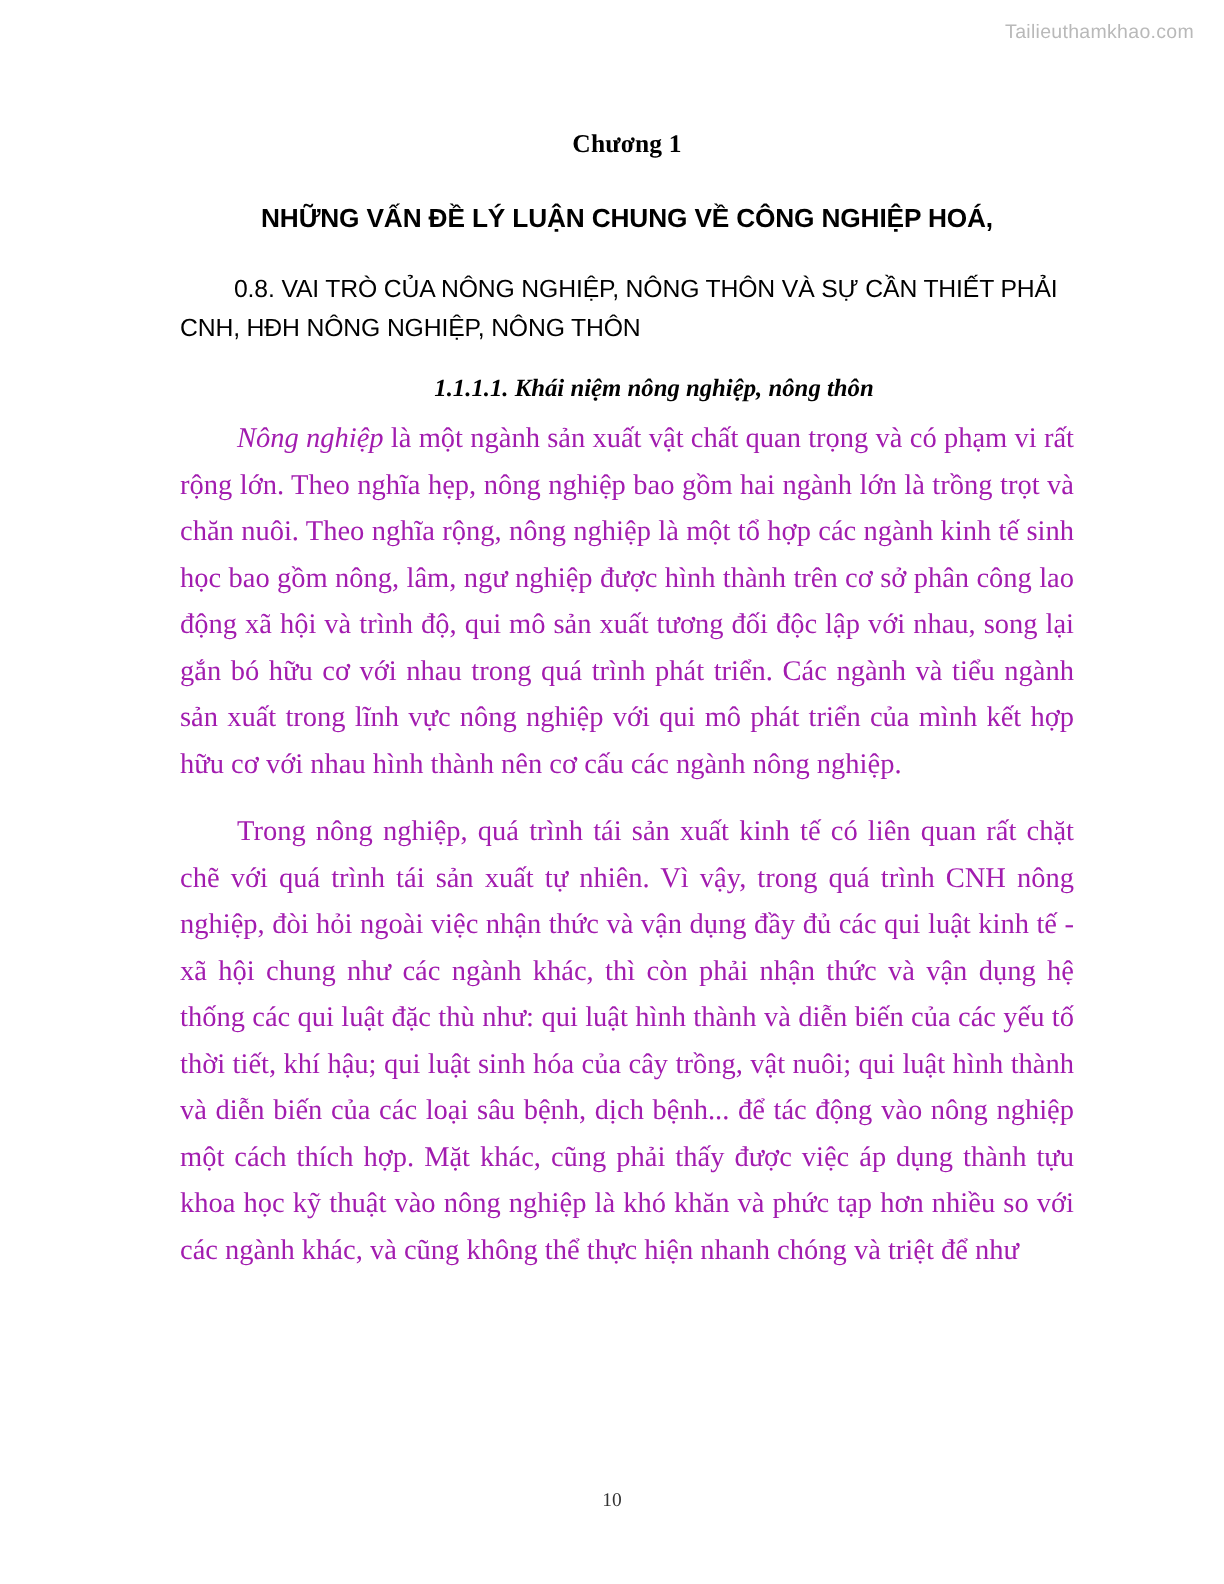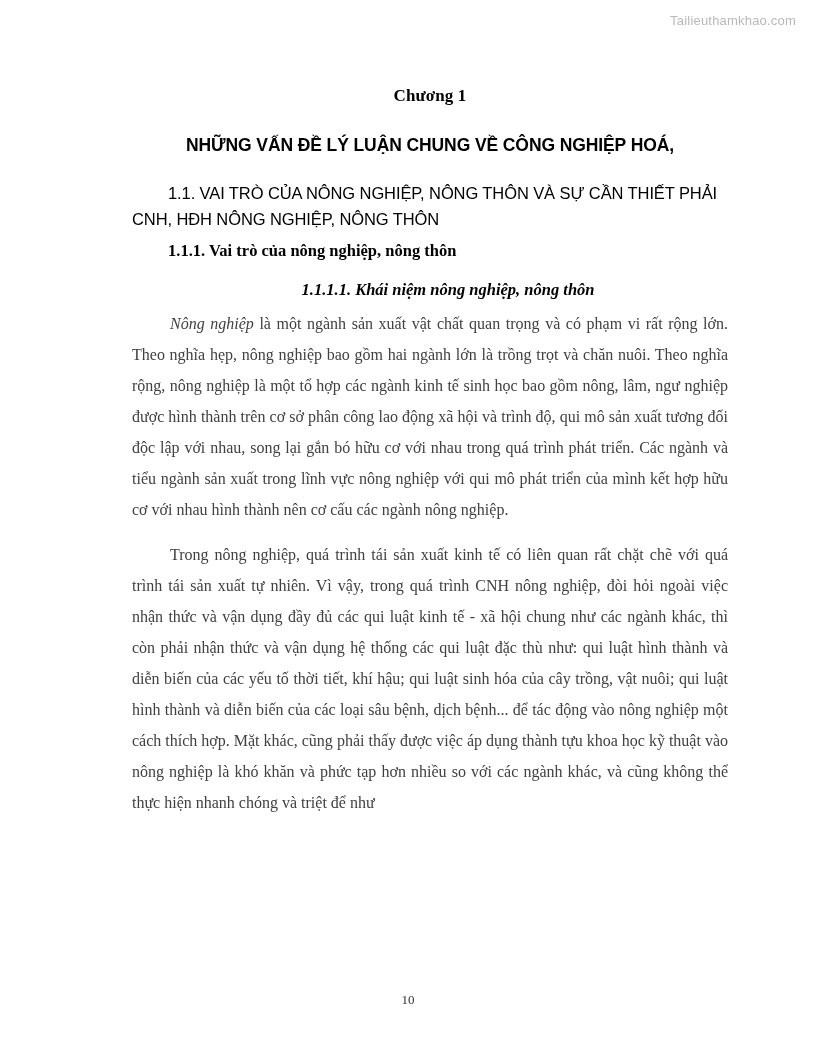--- a/index.html
+++ b/index.html
@@ -22,21 +22,21 @@
     right: 20px;
     font-family: "Liberation Sans", sans-serif;
     font-size: 13px;
     color: #b9b9b9;
     letter-spacing: 0.2px;
     white-space: nowrap;
   }
 
   .content {
     position: absolute;
-    left: 132px;
+    left: 120px;
     top: 86px;
     width: 596px;
   }
 
   .chapter-title {
     font-family: "Liberation Serif", serif;
     font-size: 17px;
     font-weight: bold;
     text-align: center;
     margin: 0 0 22px 0;
@@ -83,27 +83,27 @@
     font-weight: bold;
     font-style: italic;
     margin: 14px 0 6px 0;
     line-height: 25px;
     text-indent: 36px;
     text-align: center;
   }
 
   .body-par {
     font-family: "Liberation Serif", serif;
-    font-size: 16px;
+    font-size: 19px;
     line-height: 31px;
     text-align: justify;
     text-justify: inter-word;
     margin: 0 0 14px 0;
     text-indent: 38px;
-    color: #404040;
+    color: #a21caf;
   }
   .body-par:last-child { margin-bottom: 4px; }
   .body-par .it { font-style: italic; }
 
   .page-number {
     position: absolute;
     left: 0;
     right: 0;
     top: 992px;
     text-align: center;
@@ -119,23 +119,22 @@
 
   <div class="watermark">Tailieuthamkhao.com</div>
 
   <div class="content">
 
     <div class="chapter-title">Chương 1</div>
 
     <div class="doc-heading line1">NHỮNG VẤN ĐỀ LÝ LUẬN CHUNG VỀ CÔNG NGHIỆP HOÁ,</div>
 
 
-    <div class="sec-h1">1.1. VAI TRÒ CỦA NÔNG NGHIỆP, NÔNG THÔN VÀ SỰ CẦN THIẾT PHẢI CNH, HĐH NÔNG NGHIỆP, NÔNG THÔN</div>
+    <div class="sec-h1">0.8. VAI TRÒ CỦA NÔNG NGHIỆP, NÔNG THÔN VÀ SỰ CẦN THIẾT PHẢI CNH, HĐH NÔNG NGHIỆP, NÔNG THÔN</div>
 
-    <div class="sec-h2">1.1.1. Vai trò của nông nghiệp, nông thôn</div>
 
     <div class="sec-h3">1.1.1.1.  Khái niệm nông nghiệp, nông thôn</div>
 
     <p class="body-par"><span class="it">Nông nghiệp</span><span> là một ngành sản xuất vật chất quan trọng và có phạm vi rất rộng lớn. Theo nghĩa hẹp, nông nghiệp bao gồm hai ngành lớn là trồng trọt và chăn nuôi. Theo nghĩa rộng, nông nghiệp là một tổ hợp các ngành kinh tế sinh học bao gồm nông, lâm, ngư nghiệp được hình thành trên cơ sở phân công lao động xã hội và trình độ, qui mô sản xuất tương đối độc lập với nhau, song lại gắn bó hữu cơ với nhau trong quá trình phát triển. Các ngành và tiểu ngành sản xuất trong lĩnh vực nông nghiệp với qui mô phát triển của mình kết hợp hữu cơ với nhau hình thành nên cơ cấu các ngành nông nghiệp.</span></p>
 
     <p class="body-par">Trong nông nghiệp, quá trình tái sản xuất kinh tế có liên quan rất chặt chẽ với quá trình tái sản xuất tự nhiên. Vì vậy, trong quá trình CNH nông nghiệp, đòi hỏi ngoài việc nhận thức và vận dụng đầy đủ các qui luật kinh tế - xã hội chung như các ngành khác, thì còn phải nhận thức và vận dụng hệ thống các qui luật đặc thù như: qui luật hình thành và diễn biến của các yếu tố thời tiết, khí hậu; qui luật sinh hóa của cây trồng, vật nuôi; qui luật hình thành và diễn biến của các loại sâu bệnh, dịch bệnh... để tác động vào nông nghiệp một cách thích hợp. Mặt khác, cũng phải thấy được việc áp dụng thành tựu khoa học kỹ thuật vào nông nghiệp là khó khăn và phức tạp hơn nhiều so với các ngành khác, và cũng không thể thực hiện nhanh chóng và triệt để như</p>
 
   </div>
 
   <div class="page-number">10</div>

